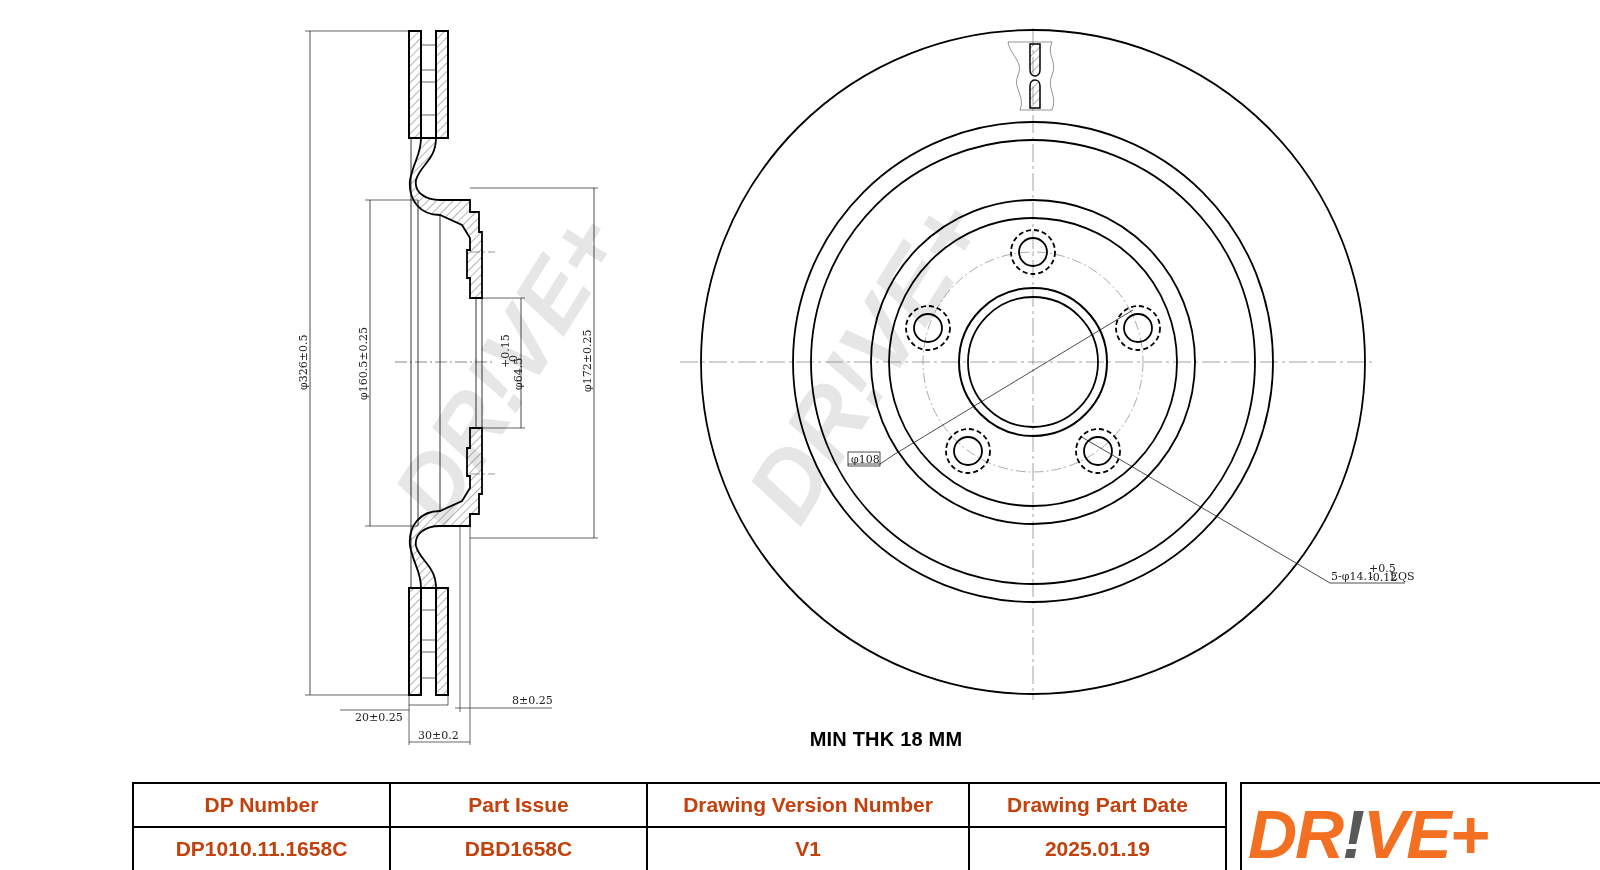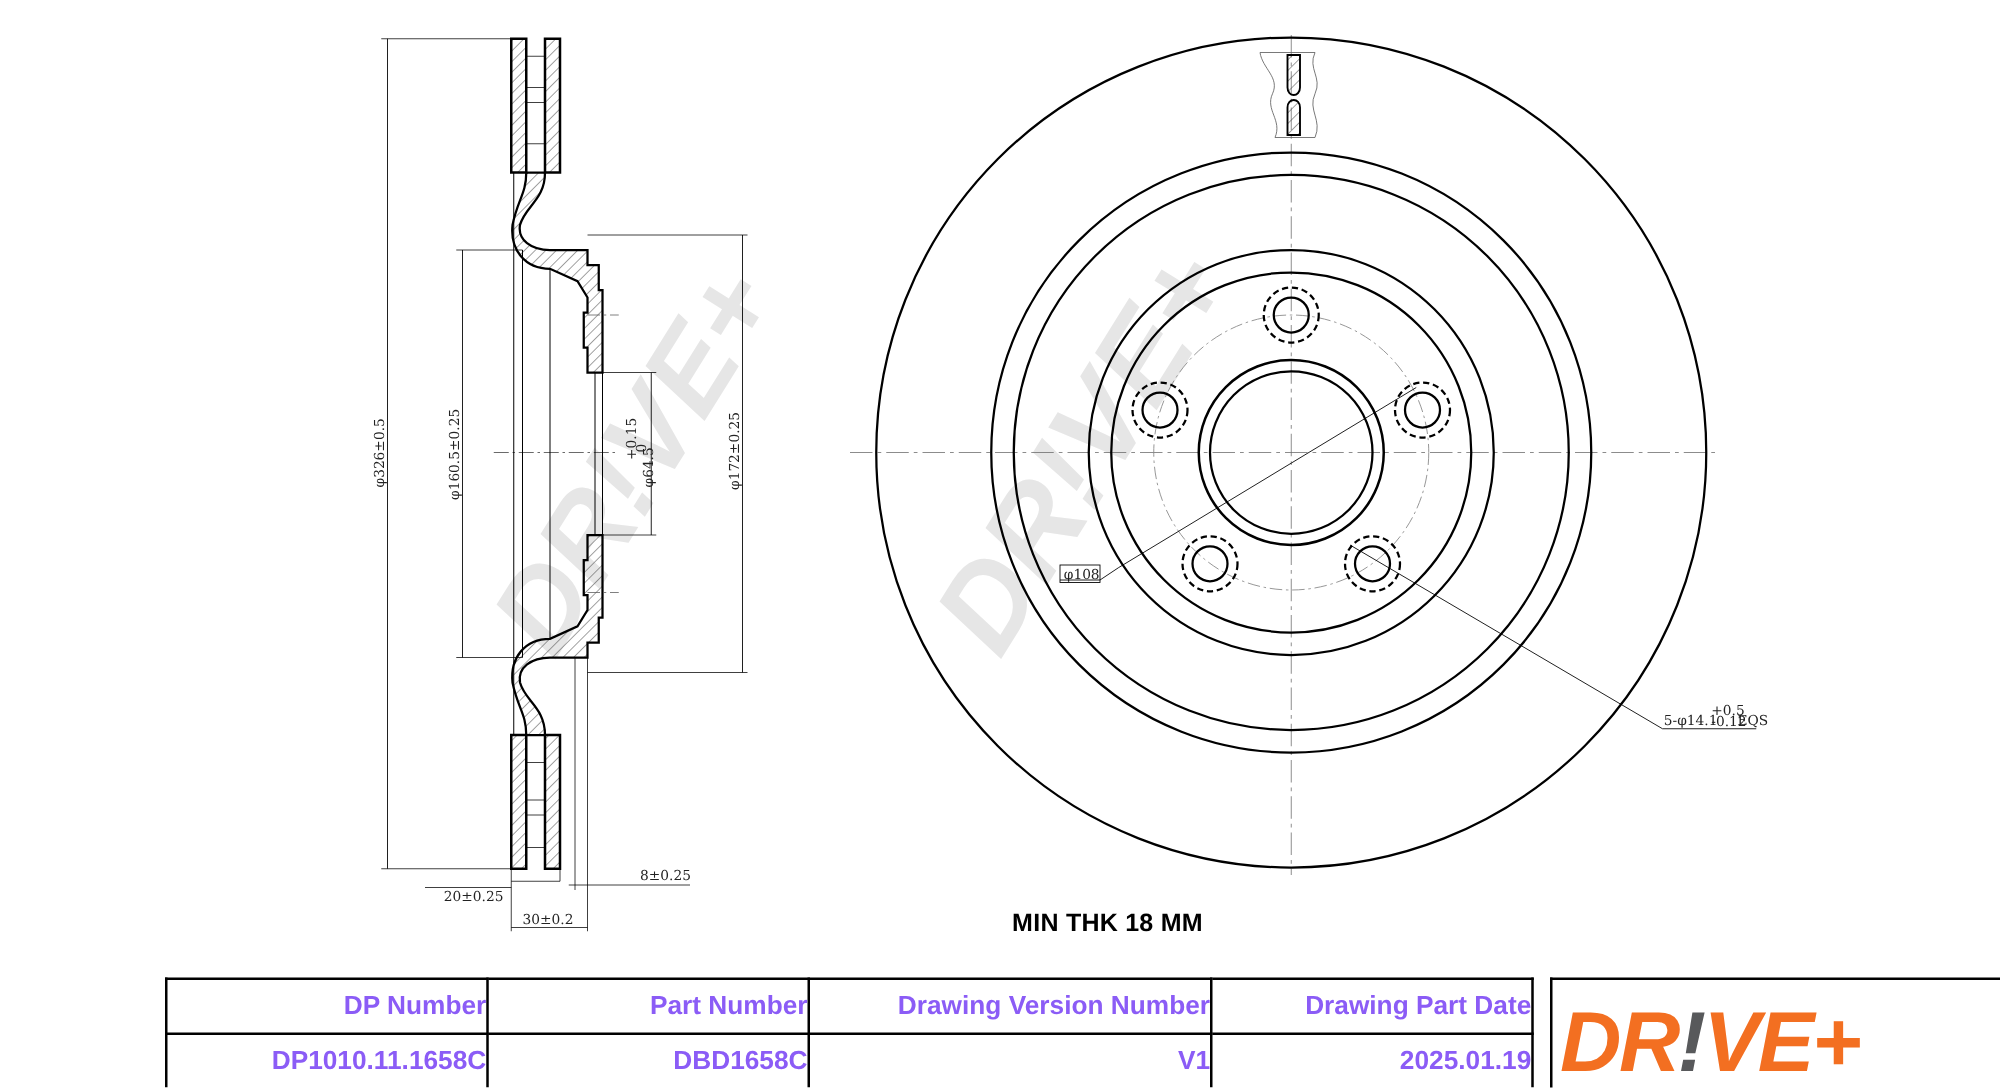--- a/index.html
+++ b/index.html
@@ -3,21 +3,21 @@
 <meta charset="utf-8">
 <style>
   html,body{margin:0;padding:0;background:#ffffff;}
   body{width:1600px;height:870px;position:relative;overflow:hidden;font-family:"Liberation Sans",sans-serif;}
   #drawing{position:absolute;left:0;top:0;width:1600px;height:870px;}
   .dim{font-family:"DejaVu Serif","Liberation Serif",serif;font-size:11px;fill:#222;}
   .wm{font-family:"Liberation Sans",sans-serif;font-weight:bold;font-style:italic;fill:#e6e6e6;}
   .min-thk{position:absolute;left:11px;width:1600px;top:728px;text-align:center;font-weight:bold;font-size:20px;color:#000;letter-spacing:0.2px;}
   .min-thk span{position:relative;left:75px;}
   table.tb{position:absolute;left:132px;top:782px;border-collapse:collapse;}
-  table.tb td{border:2px solid #000;text-align:right;font-weight:bold;font-size:21px;color:#8b5cf6;padding:0;}
+  table.tb td{border:2px solid #000;text-align:center;font-weight:bold;font-size:21px;color:#c2410c;padding:0;}
   table.tb tr.h td{height:42px;}
   table.tb tr.v td{height:42px;border-bottom:none;margin-top:20px;}
   .logo-cell{position:absolute;left:1240px;top:782px;width:370px;height:92px;border-left:2px solid #000;border-top:2px solid #000;box-sizing:border-box;}
   .logo{position:absolute;left:1248px;top:800px;font-style:italic;font-weight:bold;font-size:68px;letter-spacing:-2px;color:#f36f21;line-height:1;font-family:"Liberation Sans",sans-serif;}
   .logo .bang{color:#58595b;}
 </style>
 </head>
 <body>
 
 <svg id="drawing" viewBox="0 0 1600 870" xmlns="http://www.w3.org/2000/svg">
@@ -159,21 +159,21 @@
     <text class="dim" x="1390" y="580" font-size="9">EQS</text>
   </g>
 </svg>
 
 <div class="min-thk"><span>MIN THK 18 MM</span></div>
 
 <table class="tb">
   <tbody>
       <tr class="h">
     <td style="width:255px">DP Number</td>
-    <td style="width:255px">Part Number</td>
+    <td style="width:255px">Part Issue</td>
     <td style="width:320px">Drawing Version Number</td>
     <td style="width:255px">Drawing Part Date</td>
   </tr>
   <tr class="v">
     <td>DP1010.11.1658C</td>
     <td>DBD1658C</td>
     <td>V1</td>
     <td>2025.01.19</td>
   </tr>
 </tbody>

